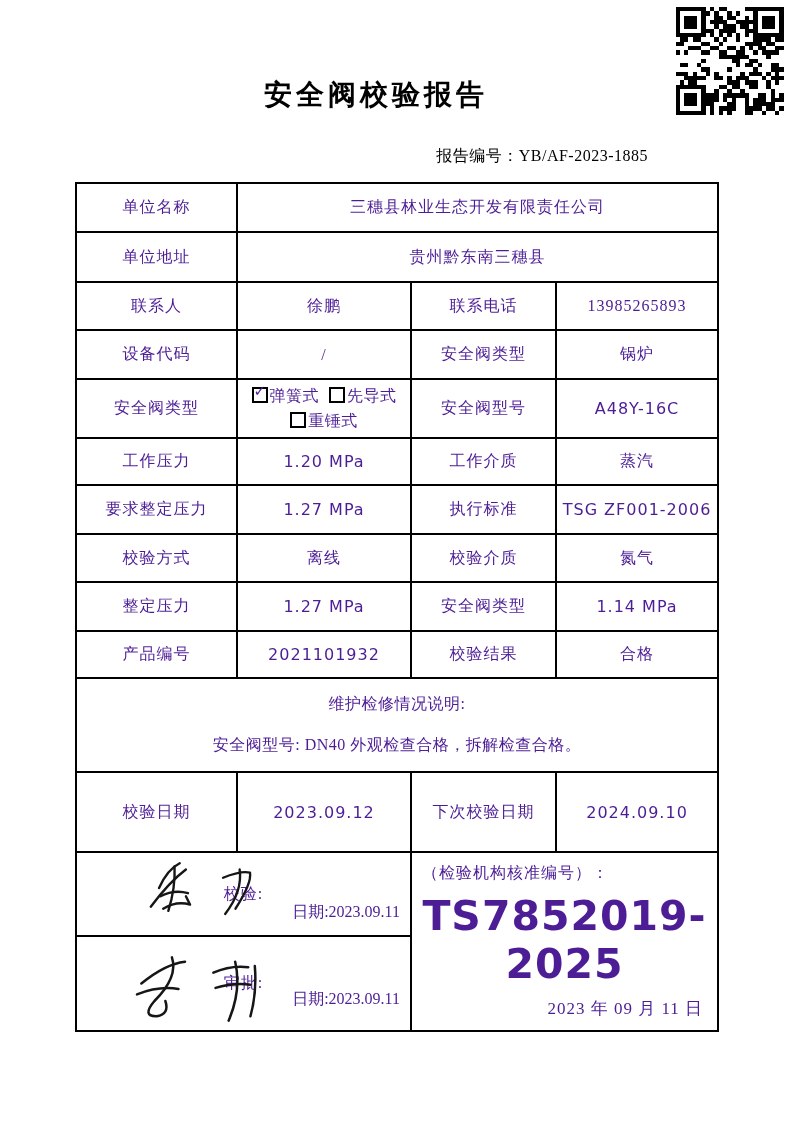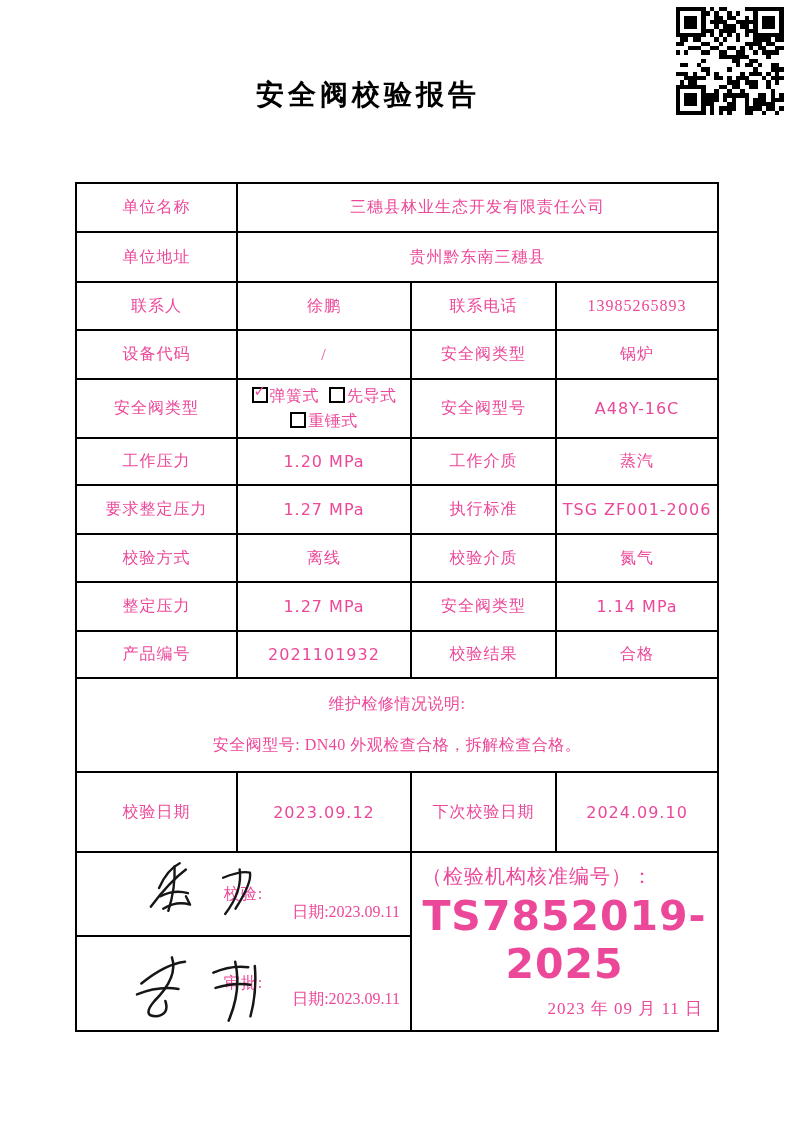--- a/index.html
+++ b/index.html
@@ -5,21 +5,21 @@
   html,body{margin:0;padding:0;background:#ffffff;}
   .page{
     position:relative;
     width:793px;height:1122px;
     background:#ffffff;
     font-family:"Liberation Serif","DejaVu Serif",serif;
     color:#111;
     overflow:hidden;
   }
   .title{
-    position:absolute;top:76px;left:4px;width:728px;
+    position:absolute;top:76px;left:12px;width:728px;
     text-align:center;
     font-size:28px;font-weight:bold;
     letter-spacing:4px;
     color:#000;
   }
   .qr{
     position:absolute;left:674px;top:7px;
     width:111px;height:108px;
     shape-rendering:crispEdges;
   }
@@ -32,21 +32,21 @@
     width:642px;
     border-collapse:collapse;
     table-layout:fixed;
   }
   table.main td{
     border:2px solid #000;
     padding:0 4px;
     text-align:center;
     vertical-align:middle;
     font-size:16px;
-    color:#ec4899;
+    color:#4c1d95;
     overflow:hidden;
   }
   td.lbl{letter-spacing:1px;}
   td.val{letter-spacing:1px;margin-top:8px;}
   .num{font-family:"DejaVu Sans","Liberation Sans",sans-serif;letter-spacing:0.5px;font-size:16px;}
   .sernum{font-family:"Liberation Serif","DejaVu Serif",serif;font-size:17px;letter-spacing:0.5px;}
   tr.h47 td{height:47px;} tr.h48 td{height:48px;} tr.h46 td{height:46px;}
   tr.h57 td{height:57px;} tr.h45 td{height:45px;text-align:center;} tr.h92 td{height:92px;}
   tr.h78 td{height:78px;} tr.h82 td{height:82px;} tr.h93 td{height:93px;}
 
@@ -93,21 +93,21 @@
     position:absolute;right:10px;
     font-size:16px;
     font-family:"Liberation Serif","DejaVu Serif",serif;
   }
   .sigdate.d1{bottom:12px;}
   .sigdate.d2{bottom:20px;}
 
   td.agencycell{position:relative;text-align:left;vertical-align:top;padding:0;}
   .agylabel{
     position:absolute;top:10px;left:10px;
-    font-size:20px;letter-spacing:1px;
+    font-size:16px;letter-spacing:1px;
   }
   .agycode{
     position:absolute;top:50%;left:0;width:100%;
     transform:translateY(-52%);
     text-align:center;
     font-family:"DejaVu Sans","Liberation Sans",sans-serif;
     font-size:41px;font-weight:bold;letter-spacing:1px;
   }
   .agydate{
     position:absolute;bottom:10px;right:14px;
@@ -439,20 +439,21 @@
       <rect x="6" y="24" width="1" height="1" fill="#000"></rect>
       <rect x="8" y="24" width="1" height="1" fill="#000"></rect>
       <rect x="10" y="24" width="1" height="1" fill="#000"></rect>
       <rect x="12" y="24" width="1" height="1" fill="#000"></rect>
       <rect x="16" y="24" width="1" height="1" fill="#000"></rect>
       <rect x="17" y="24" width="1" height="1" fill="#000"></rect>
       <rect x="20" y="24" width="1" height="1" fill="#000"></rect>
       <rect x="23" y="24" width="1" height="1" fill="#000"></rect>
     </svg>
 
+  <div class="report-no">报告编号：YB/AF-2023-1885</div>
 
   <table class="main">
     <colgroup>
       <col style="width:161px">
         <col style="width:174px">
         <col style="width:145px">
         <col style="width:162px">
     </colgroup>
     <tbody>
       <tr class="h47">

